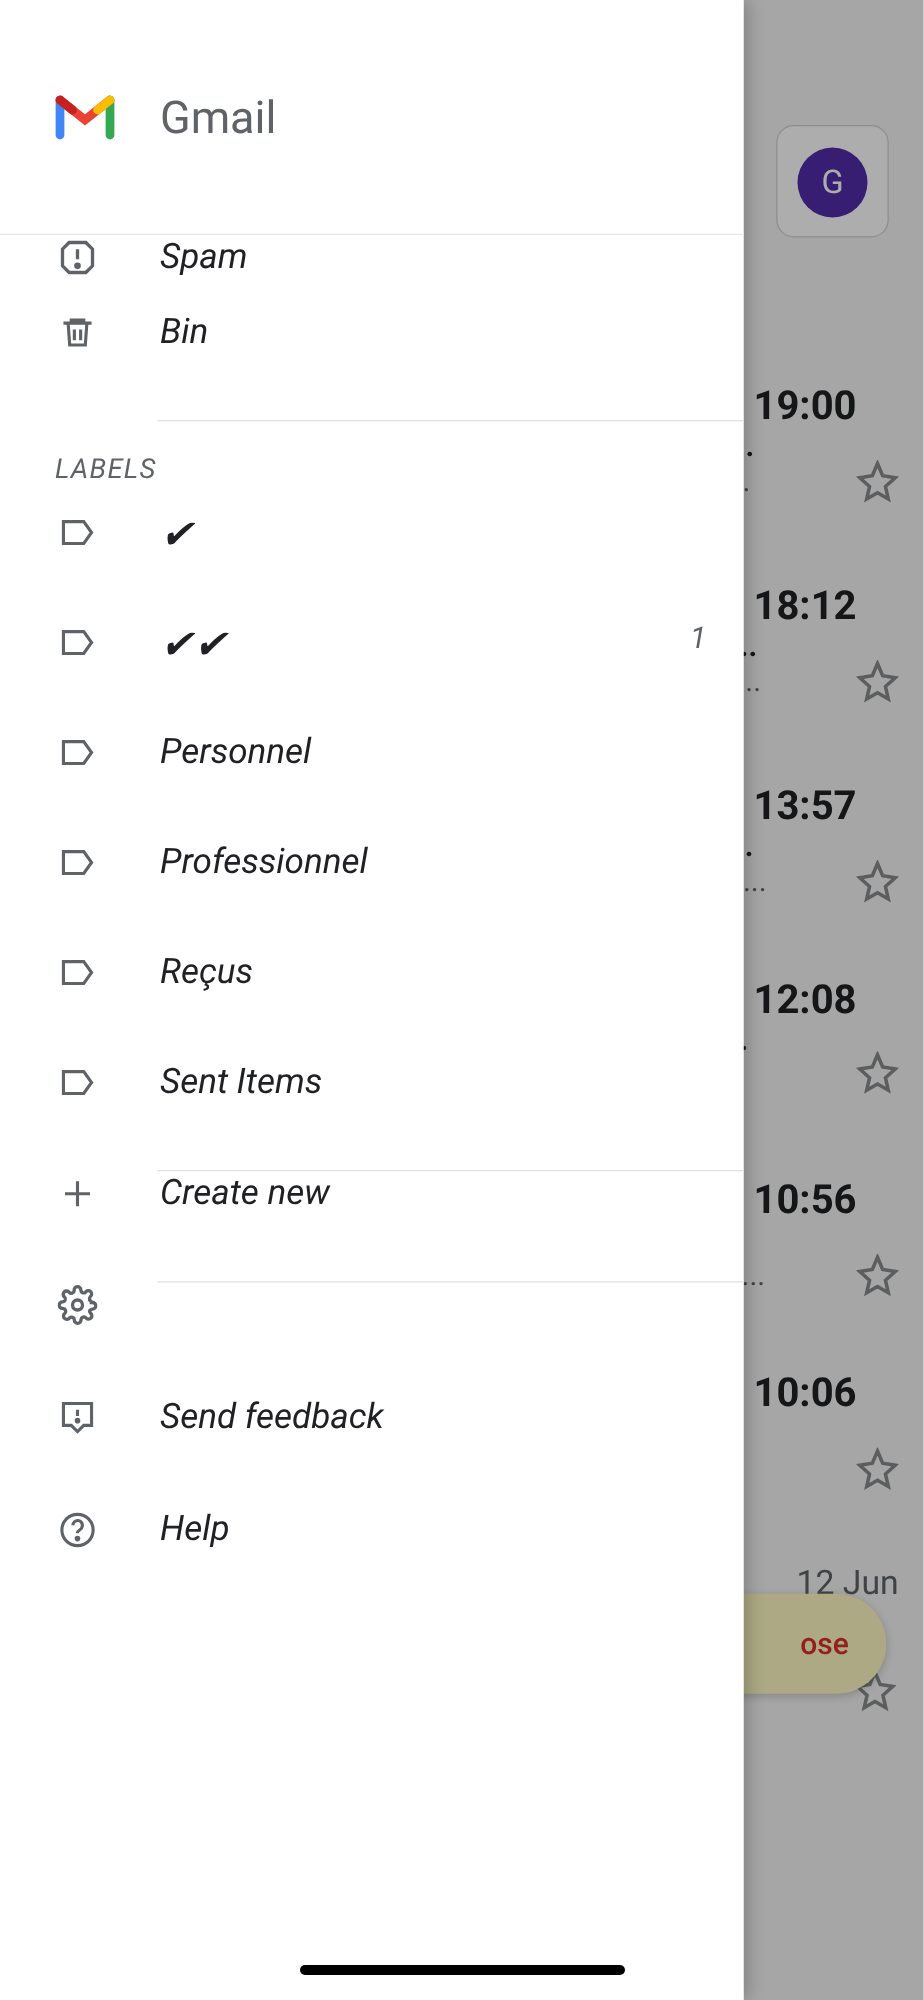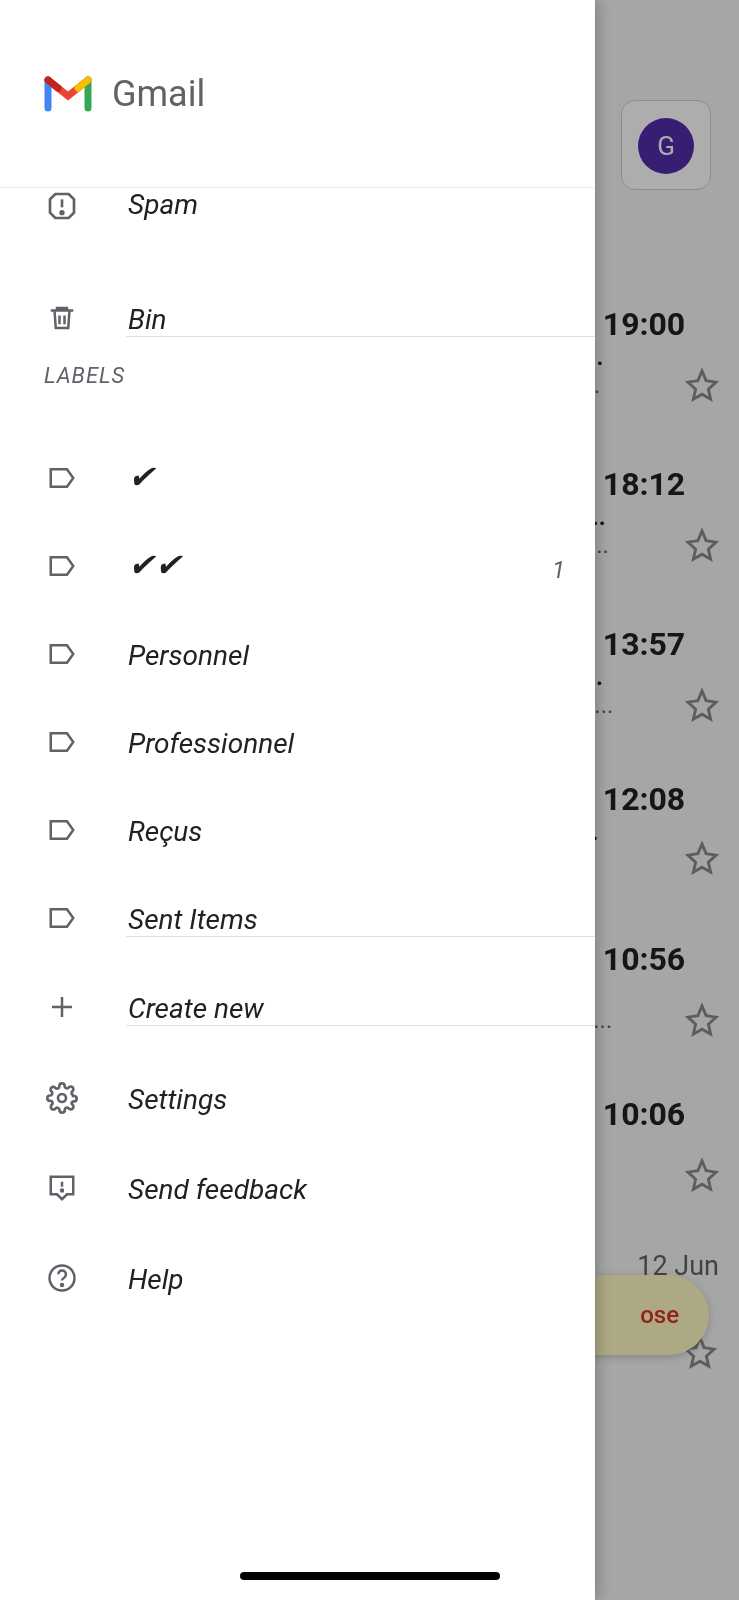--- a/index.html
+++ b/index.html
@@ -67,41 +67,41 @@
     box-shadow: 4px 0 12px rgba(0,0,0,0.2);
     display: flex;
     flex-direction: column;
   }
   .drawer-header {
     height: 188px;
     display: flex;
     align-items: center;
     padding-left: 44px;
     border-bottom: 1px solid #e8e8e8;
-    gap: 20px;
+    gap: 36px;
   }
   .logo-m {
     width: 48px; height: 36px;
     position: relative;
   }
   .app-title {
     font-size: 36px;
     color: #5f6368;
     font-weight: 400;
   }
   .drawer-body {
     flex: 1;
     overflow-y: hidden;
     padding-top: 0;
     font-style: italic;
   }
   .nav-item {
     height: 88px;
     display: flex;
-    align-items: flex-end;
+    align-items: flex-start;
     padding-left: 44px;
     padding-right: 30px;
     gap: 48px;
     font-size: 28px;
     color: #202124;
     cursor: pointer;
   }
   .nav-item-spam { height: 60px; align-items: flex-start; padding-top: 0;}
   .nav-icon {
     width: 36px; height: 36px;
@@ -344,21 +344,20 @@
 
       <div class="divider-full-indent"></div>
 
       <div class="nav-item" style="height:90px;">
         <span class="nav-icon">
           <svg width="32" height="32" viewBox="0 0 24 24" fill="none" stroke="#5f6368" stroke-width="2">
             <circle cx="12" cy="12" r="3"></circle>
             <path d="M19.4 15a1.7 1.7 0 0 0 .3 1.8l.1.1a2 2 0 1 1-2.8 2.8l-.1-.1a1.7 1.7 0 0 0-1.8-.3 1.7 1.7 0 0 0-1 1.5V21a2 2 0 1 1-4 0v-.1a1.7 1.7 0 0 0-1-1.5 1.7 1.7 0 0 0-1.8.3l-.1.1a2 2 0 1 1-2.8-2.8l.1-.1a1.7 1.7 0 0 0 .3-1.8 1.7 1.7 0 0 0-1.5-1H3a2 2 0 1 1 0-4h.1a1.7 1.7 0 0 0 1.5-1 1.7 1.7 0 0 0-.3-1.8l-.1-.1a2 2 0 1 1 2.8-2.8l.1.1a1.7 1.7 0 0 0 1.8.3H9a1.7 1.7 0 0 0 1-1.5V3a2 2 0 1 1 4 0v.1a1.7 1.7 0 0 0 1 1.5 1.7 1.7 0 0 0 1.8-.3l.1-.1a2 2 0 1 1 2.8 2.8l-.1.1a1.7 1.7 0 0 0-.3 1.8V9c.6.3 1 .9 1 1.5H21a2 2 0 1 1 0 4h-.1a1.7 1.7 0 0 0-1.5 1z"></path>
           </svg>
         </span>
-        <span class="nav-label">Settings</span>
       </div>
 
       <div class="nav-item" style="height:90px;">
         <span class="nav-icon">
           <svg width="30" height="30" viewBox="0 0 24 24" fill="none" stroke="#5f6368" stroke-width="2">
             <path d="M21 3H3v14h5l4 4 4-4h5z"></path>
               <line x1="12" y1="7" x2="12" y2="11"></line>
               <circle cx="12" cy="14" r="0.8" fill="#5f6368"></circle>
           </svg>
         </span>

